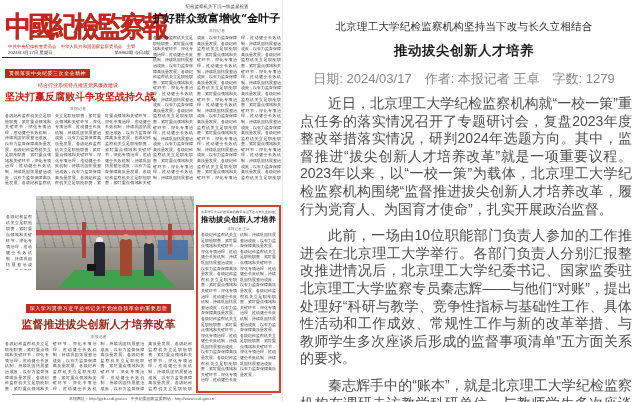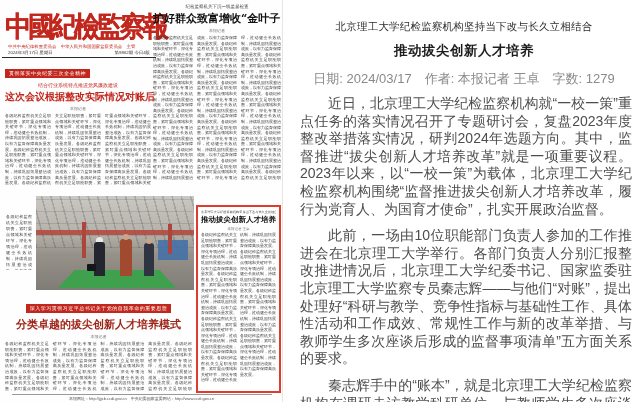--- a/index.html
+++ b/index.html
@@ -157,21 +157,21 @@
       <div class="headline">护好群众致富增收“金叶子”</div>
       <div class="byline-sm">本报记者</div>
       <div class="cols greek">各级纪检监察机关立足职能职责，紧盯重点领域和关键环节，深化专项治理，推动健全长效机制，持续巩固拓展整治成效，以有力监督保障高质量发展。各级纪检监察机关立足职能职责，紧盯重点领域和关键环节，深化专项治理，推动健全长效机制，持续巩固拓展整治成效，以有力监督保障高质量发展。各级纪检监察机关立足职能职责，紧盯重点领域和关键环节，深化专项治理，推动健全长效机制，持续巩固拓展整治成效，以有力监督保障高质量发展。各级纪检监察机关立足职能职责，紧盯重点领域和关键环节，深化专项治理，推动健全长效机制，持续巩固拓展整治成效，以有力监督保障高质量发展。各级纪检监察机关立足职能职责，紧盯重点领域和关键环节，深化专项治理，推动健全长效机制，持续巩固拓展整治成效，以有力监督保障高质量发展。各级纪检监察机关立足职能职责，紧盯重点领域和关键环节，深化专项治理，推动健全长效机制，持续巩固拓展整治成效，以有力监督保障高质量发展。各级纪检监察机关立足职能职责，紧盯重点领域和关键环节，深化专项治理，推动健全长效机制，持续巩固拓展整治成效，以有力监督保障高质量发展。各级纪检监察机关立足职能职责，紧盯重点领域和关键环节，深化专项治理，推动健全长效机制，持续巩固拓展整治成效，以有力监督保障高质量发展。各级纪检监察机关立足职能职责，紧盯重点领域和关键环节，深化专项治理，推动健全长效机制，持续巩固拓展整治成效，以有力监督保障高质量发展。各级纪检监察机关立足职能职责，紧盯重点领域和关键环节，深化专项治理，推动健全长效机制，持续巩固拓展整治成效，以有力监督保障高质量发展。各级纪检监察机关立足职能职责，紧盯重点领域和关键环节，深化专项治理，推动健全长效机制，持续巩固拓展整治成效，以有力监督保障高质量发展。各级纪检监察机关立足职能职责，紧盯重点领域和关键环节，深化专项治理，推动健全长效机制，持续巩固拓展整治成效，以有力监督保障高质量发展。</div>
     </div>
 
     <div class="left-article">
       <div style="text-align:left;">
         <span class="banner">贯彻落实中央纪委三次全会精神</span>
       </div>
       <div class="kicker-red">结合行业系统特点推进党风廉政建设</div>
-      <div class="headline">这次会议根据整改实际情况对账后</div>
+      <div class="headline">坚决打赢反腐败斗争攻坚战持久战</div>
       <div class="byline-sm">本报记者</div>
       <div class="cols greek">各级纪检监察机关立足职能职责，紧盯重点领域和关键环节，深化专项治理，推动健全长效机制，持续巩固拓展整治成效，以有力监督保障高质量发展。各级纪检监察机关立足职能职责，紧盯重点领域和关键环节，深化专项治理，推动健全长效机制，持续巩固拓展整治成效，以有力监督保障高质量发展。各级纪检监察机关立足职能职责，紧盯重点领域和关键环节，深化专项治理，推动健全长效机制，持续巩固拓展整治成效，以有力监督保障高质量发展。各级纪检监察机关立足职能职责，紧盯重点领域和关键环节，深化专项治理，推动健全长效机制，持续巩固拓展整治成效，以有力监督保障高质量发展。各级纪检监察机关立足职能职责，紧盯重点领域和关键环节，深化专项治理，推动健全长效机制，持续巩固拓展整治成效，以有力监督保障高质量发展。各级纪检监察机关立足职能职责，紧盯重点领域和关键环节，深化专项治理，推动健全长效机制，持续巩固拓展整治成效，以有力监督保障高质量发展。各级纪检监察机关立足职能职责，紧盯重点领域和关键环节，深化专项治理，推动健全长效机制，持续巩固拓展整治成效，以有力监督保障高质量发展。</div>
     </div>
 
     <div class="photo-caption greek">各级纪检监察机关立足职能职责，紧盯重点领域和关键环节，深化专项治理，推动健全长效机制，持续巩固拓展整治成效，以有力监督保障高质量发展。</div>
 
     <div class="photo">
       <div class="truss"></div>
       <div class="beam"></div>
       <div class="blue-unit"></div>
@@ -189,21 +189,21 @@
 
     <div class="boxed-article">
       <div class="kicker">北京理工大学纪检监察机构坚持当下改与长久立相结合</div>
       <div class="headline">推动拔尖创新人才培养</div>
       <div class="byline">本报记者 王卓</div>
       <div class="cols greek">各级纪检监察机关立足职能职责，紧盯重点领域和关键环节，深化专项治理，推动健全长效机制，持续巩固拓展整治成效，以有力监督保障高质量发展。各级纪检监察机关立足职能职责，紧盯重点领域和关键环节，深化专项治理，推动健全长效机制，持续巩固拓展整治成效，以有力监督保障高质量发展。各级纪检监察机关立足职能职责，紧盯重点领域和关键环节，深化专项治理，推动健全长效机制，持续巩固拓展整治成效，以有力监督保障高质量发展。各级纪检监察机关立足职能职责，紧盯重点领域和关键环节，深化专项治理，推动健全长效机制，持续巩固拓展整治成效，以有力监督保障高质量发展。各级纪检监察机关立足职能职责，紧盯重点领域和关键环节，深化专项治理，推动健全长效机制，持续巩固拓展整治成效，以有力监督保障高质量发展。各级纪检监察机关立足职能职责，紧盯重点领域和关键环节，深化专项治理，推动健全长效机制，持续巩固拓展整治成效，以有力监督保障高质量发展。各级纪检监察机关立足职能职责，紧盯重点领域和关键环节，深化专项治理，推动健全长效机制，持续巩固拓展整治成效，以有力监督保障高质量发展。</div>
     </div>
 
     <div class="bottom-article">
       <span class="banner">深入学习贯彻习近平总书记关于党的自我革命的重要思想</span>
-      <div class="headline">分类卓越的拔尖创新人才培养模式</div>
+      <div class="headline">监督推进拔尖创新人才培养改革</div>
       <div class="byline-sm">本报记者</div>
       <div class="cols greek">各级纪检监察机关立足职能职责，紧盯重点领域和关键环节，深化专项治理，推动健全长效机制，持续巩固拓展整治成效，以有力监督保障高质量发展。各级纪检监察机关立足职能职责，紧盯重点领域和关键环节，深化专项治理，推动健全长效机制，持续巩固拓展整治成效，以有力监督保障高质量发展。各级纪检监察机关立足职能职责，紧盯重点领域和关键环节，深化专项治理，推动健全长效机制，持续巩固拓展整治成效，以有力监督保障高质量发展。各级纪检监察机关立足职能职责，紧盯重点领域和关键环节，深化专项治理，推动健全长效机制，持续巩固拓展整治成效，以有力监督保障高质量发展。各级纪检监察机关立足职能职责，紧盯重点领域和关键环节，深化专项治理，推动健全长效机制，持续巩固拓展整治成效，以有力监督保障高质量发展。各级纪检监察机关立足职能职责，紧盯重点领域和关键环节，深化专项治理，推动健全长效机制，持续巩固拓展整治成效，以有力监督保障高质量发展。</div>
     </div>
 
     <div class="paper-footer">
       <div class="rule"></div>
       <span>本报网址：http://jjjcb.ccdi.gov.cn　中央纪委国家监委网站：http://www.ccdi.gov.cn</span>
     </div>
   </div>
 

